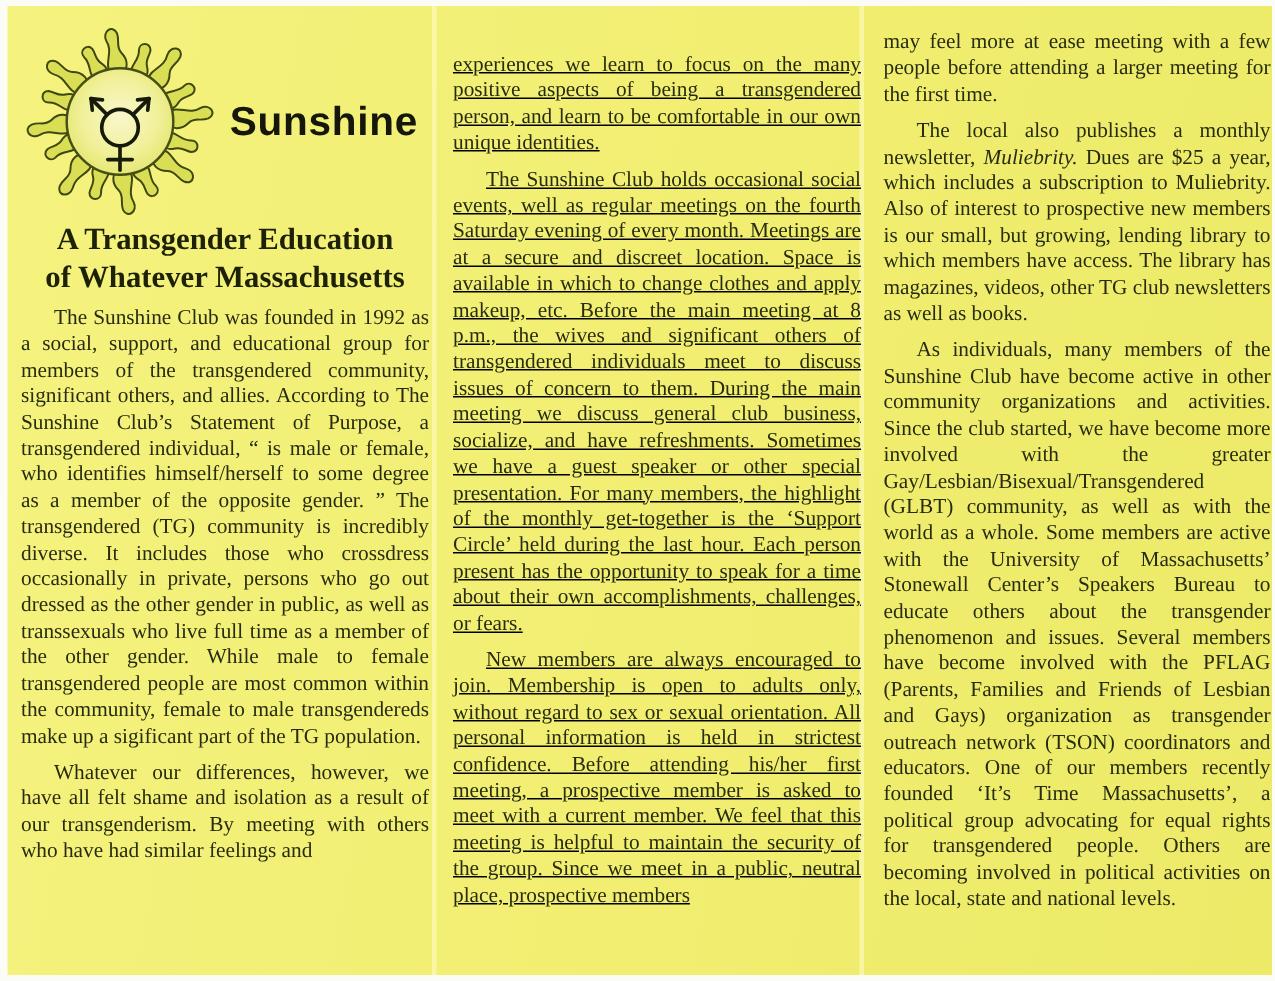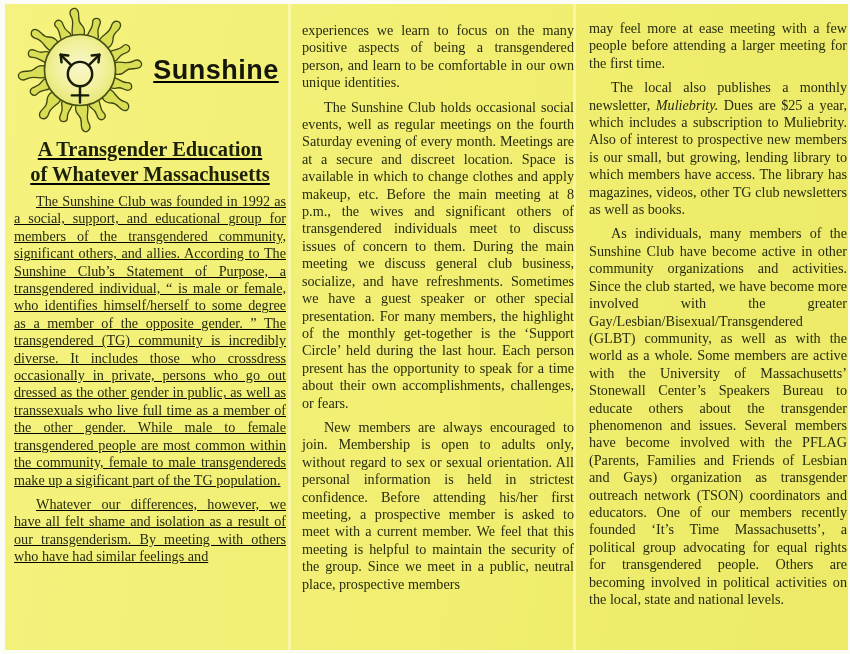--- a/index.html
+++ b/index.html
@@ -23,22 +23,22 @@
   .fold-1 { left: 283px; }
   .fold-2 { left: 568px; }
   .cols {
     position: relative;
     display: flex;
     height: 100%;
     padding-left: 9px;
     box-sizing: border-box;
   }
   .col { flex: none; }
-  .col1 { width: 272px; margin-right: 16px; padding-top: 0; text-decoration: underline; }
-  .col2 { width: 272px; margin-right: 15px; padding-top: 18px; }
+  .col1 { width: 272px; margin-right: 16px; padding-top: 11px; }
+  .col2 { width: 272px; margin-right: 15px; padding-top: 31px; text-decoration: underline; }
   .col3 { width: 258px; padding-top: 16px; }
 
   .logo-row { display: flex; align-items: center; }
   .sun { width: 132px; height: 132px; flex: none; }
   .club-name {
     flex: 1;
     text-align: center;
     font-family: "Liberation Sans", sans-serif;
     font-weight: bold;
     font-size: 27px;

